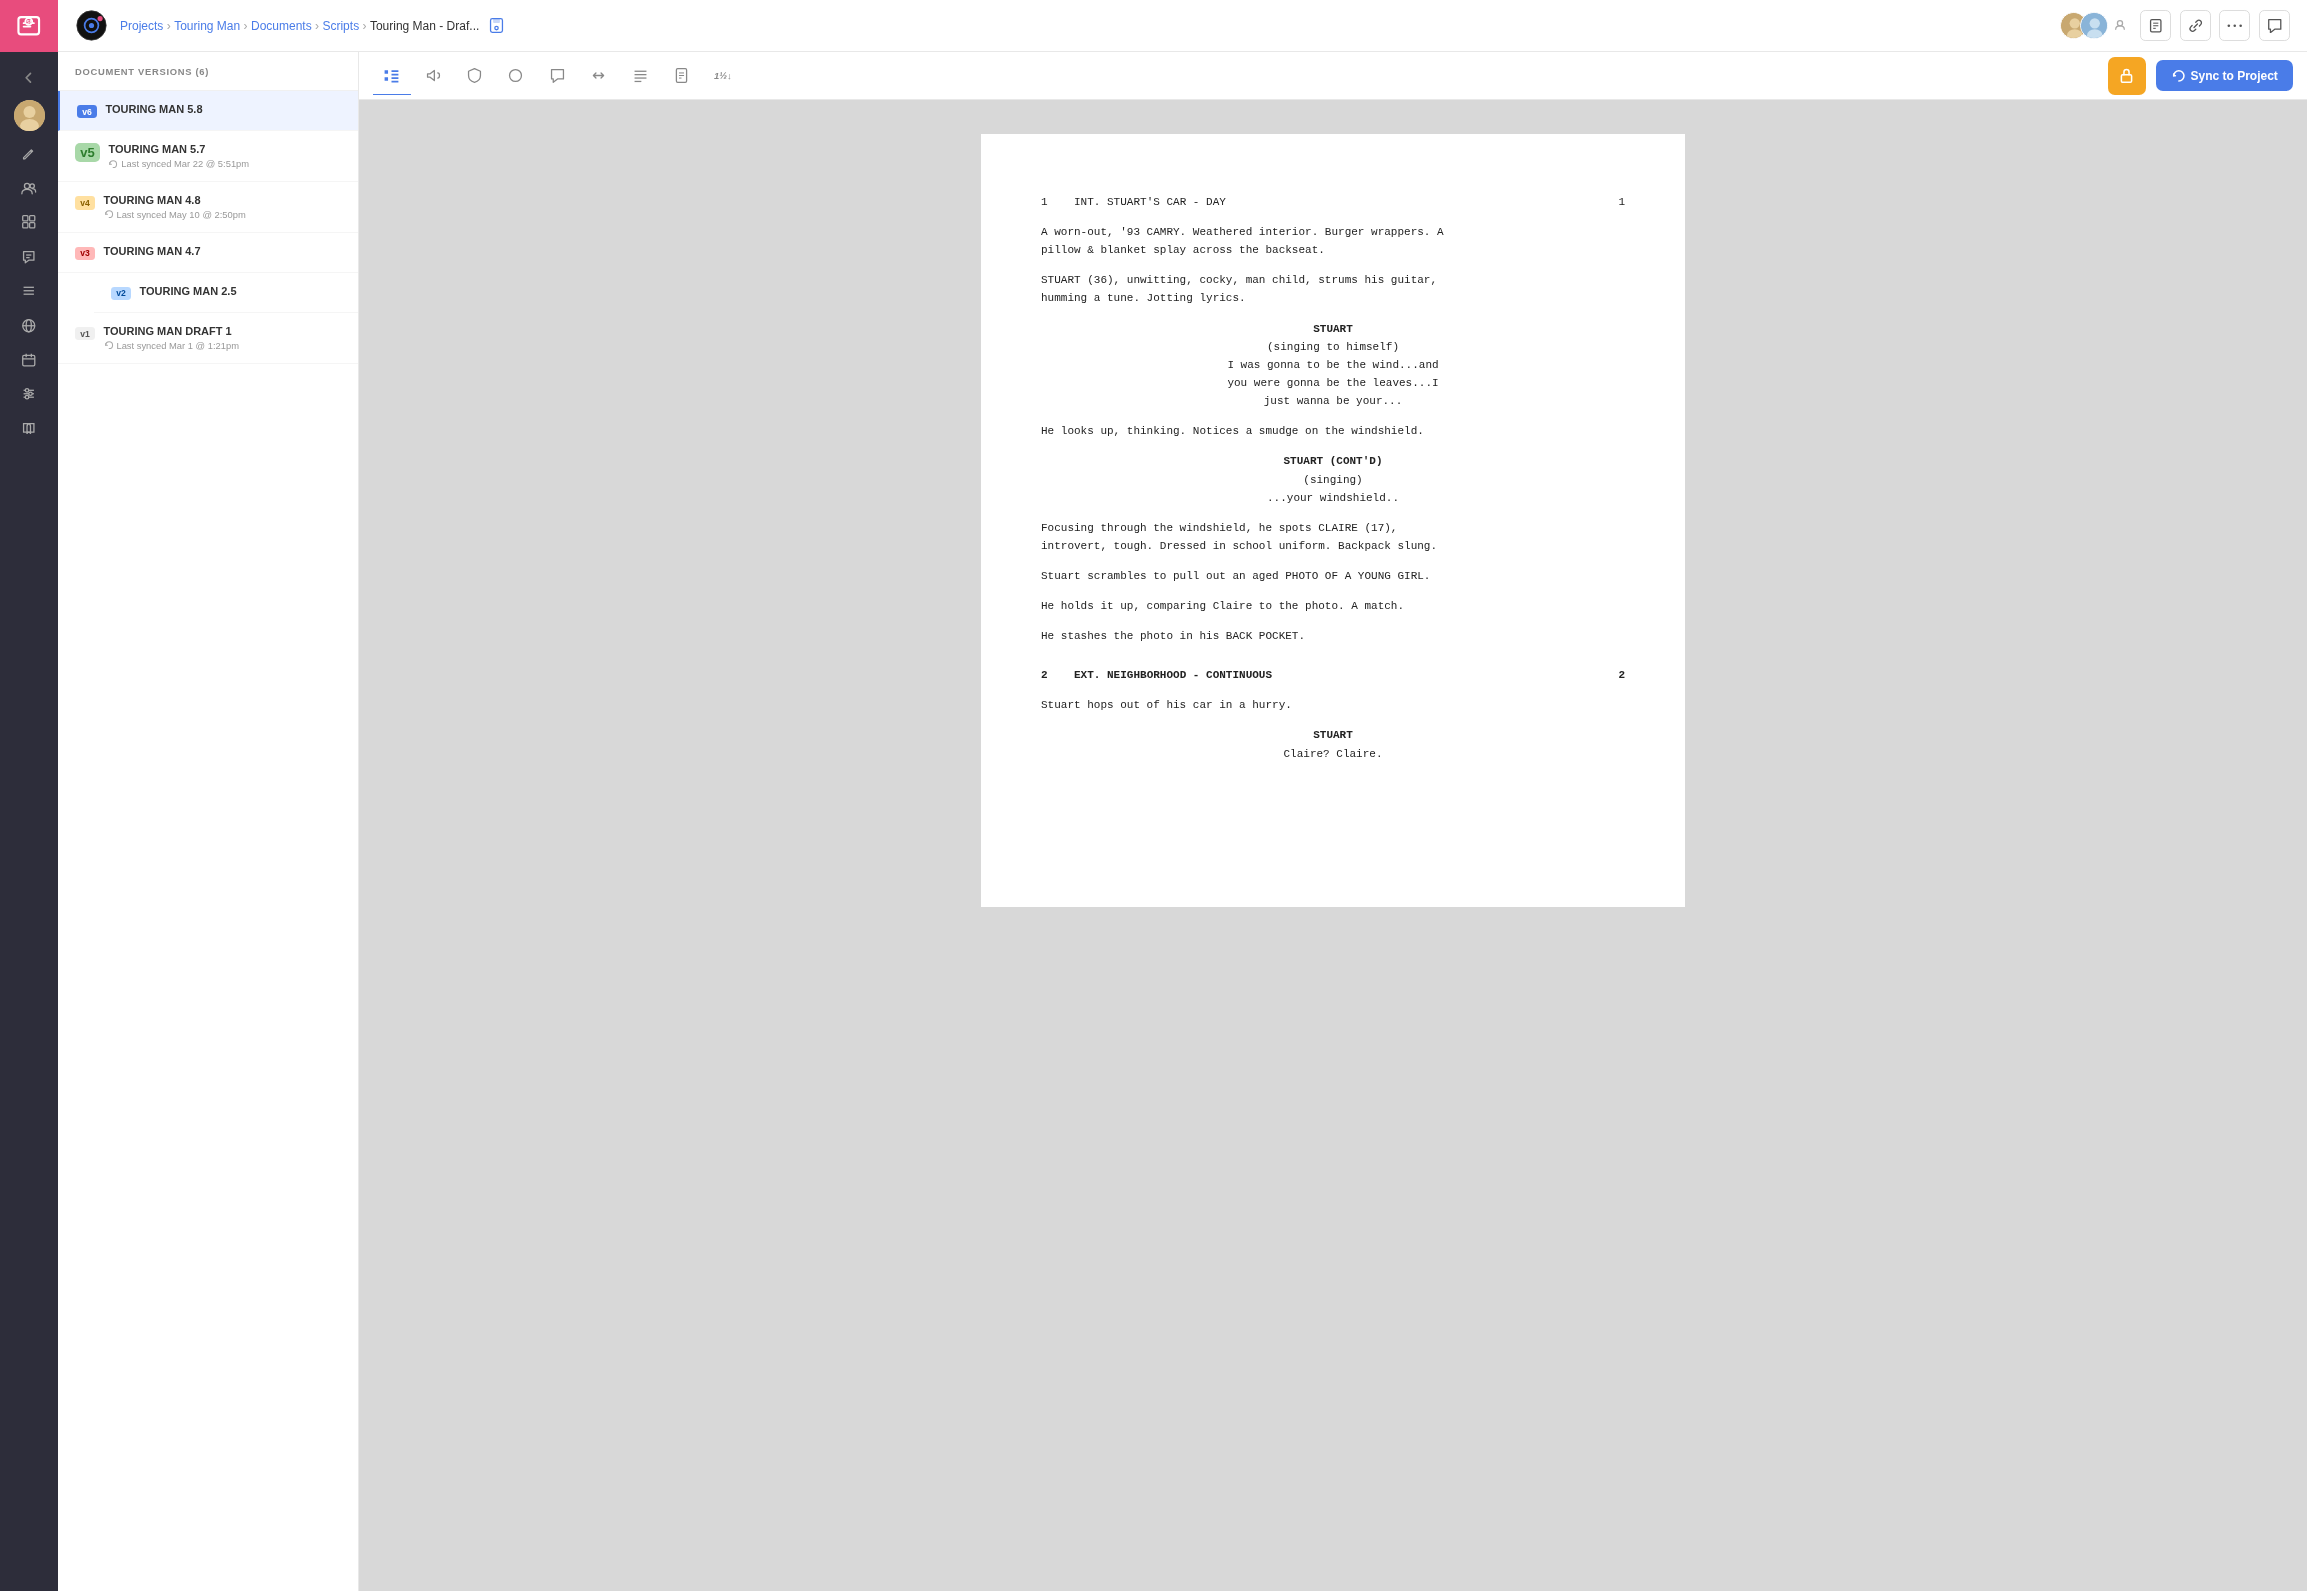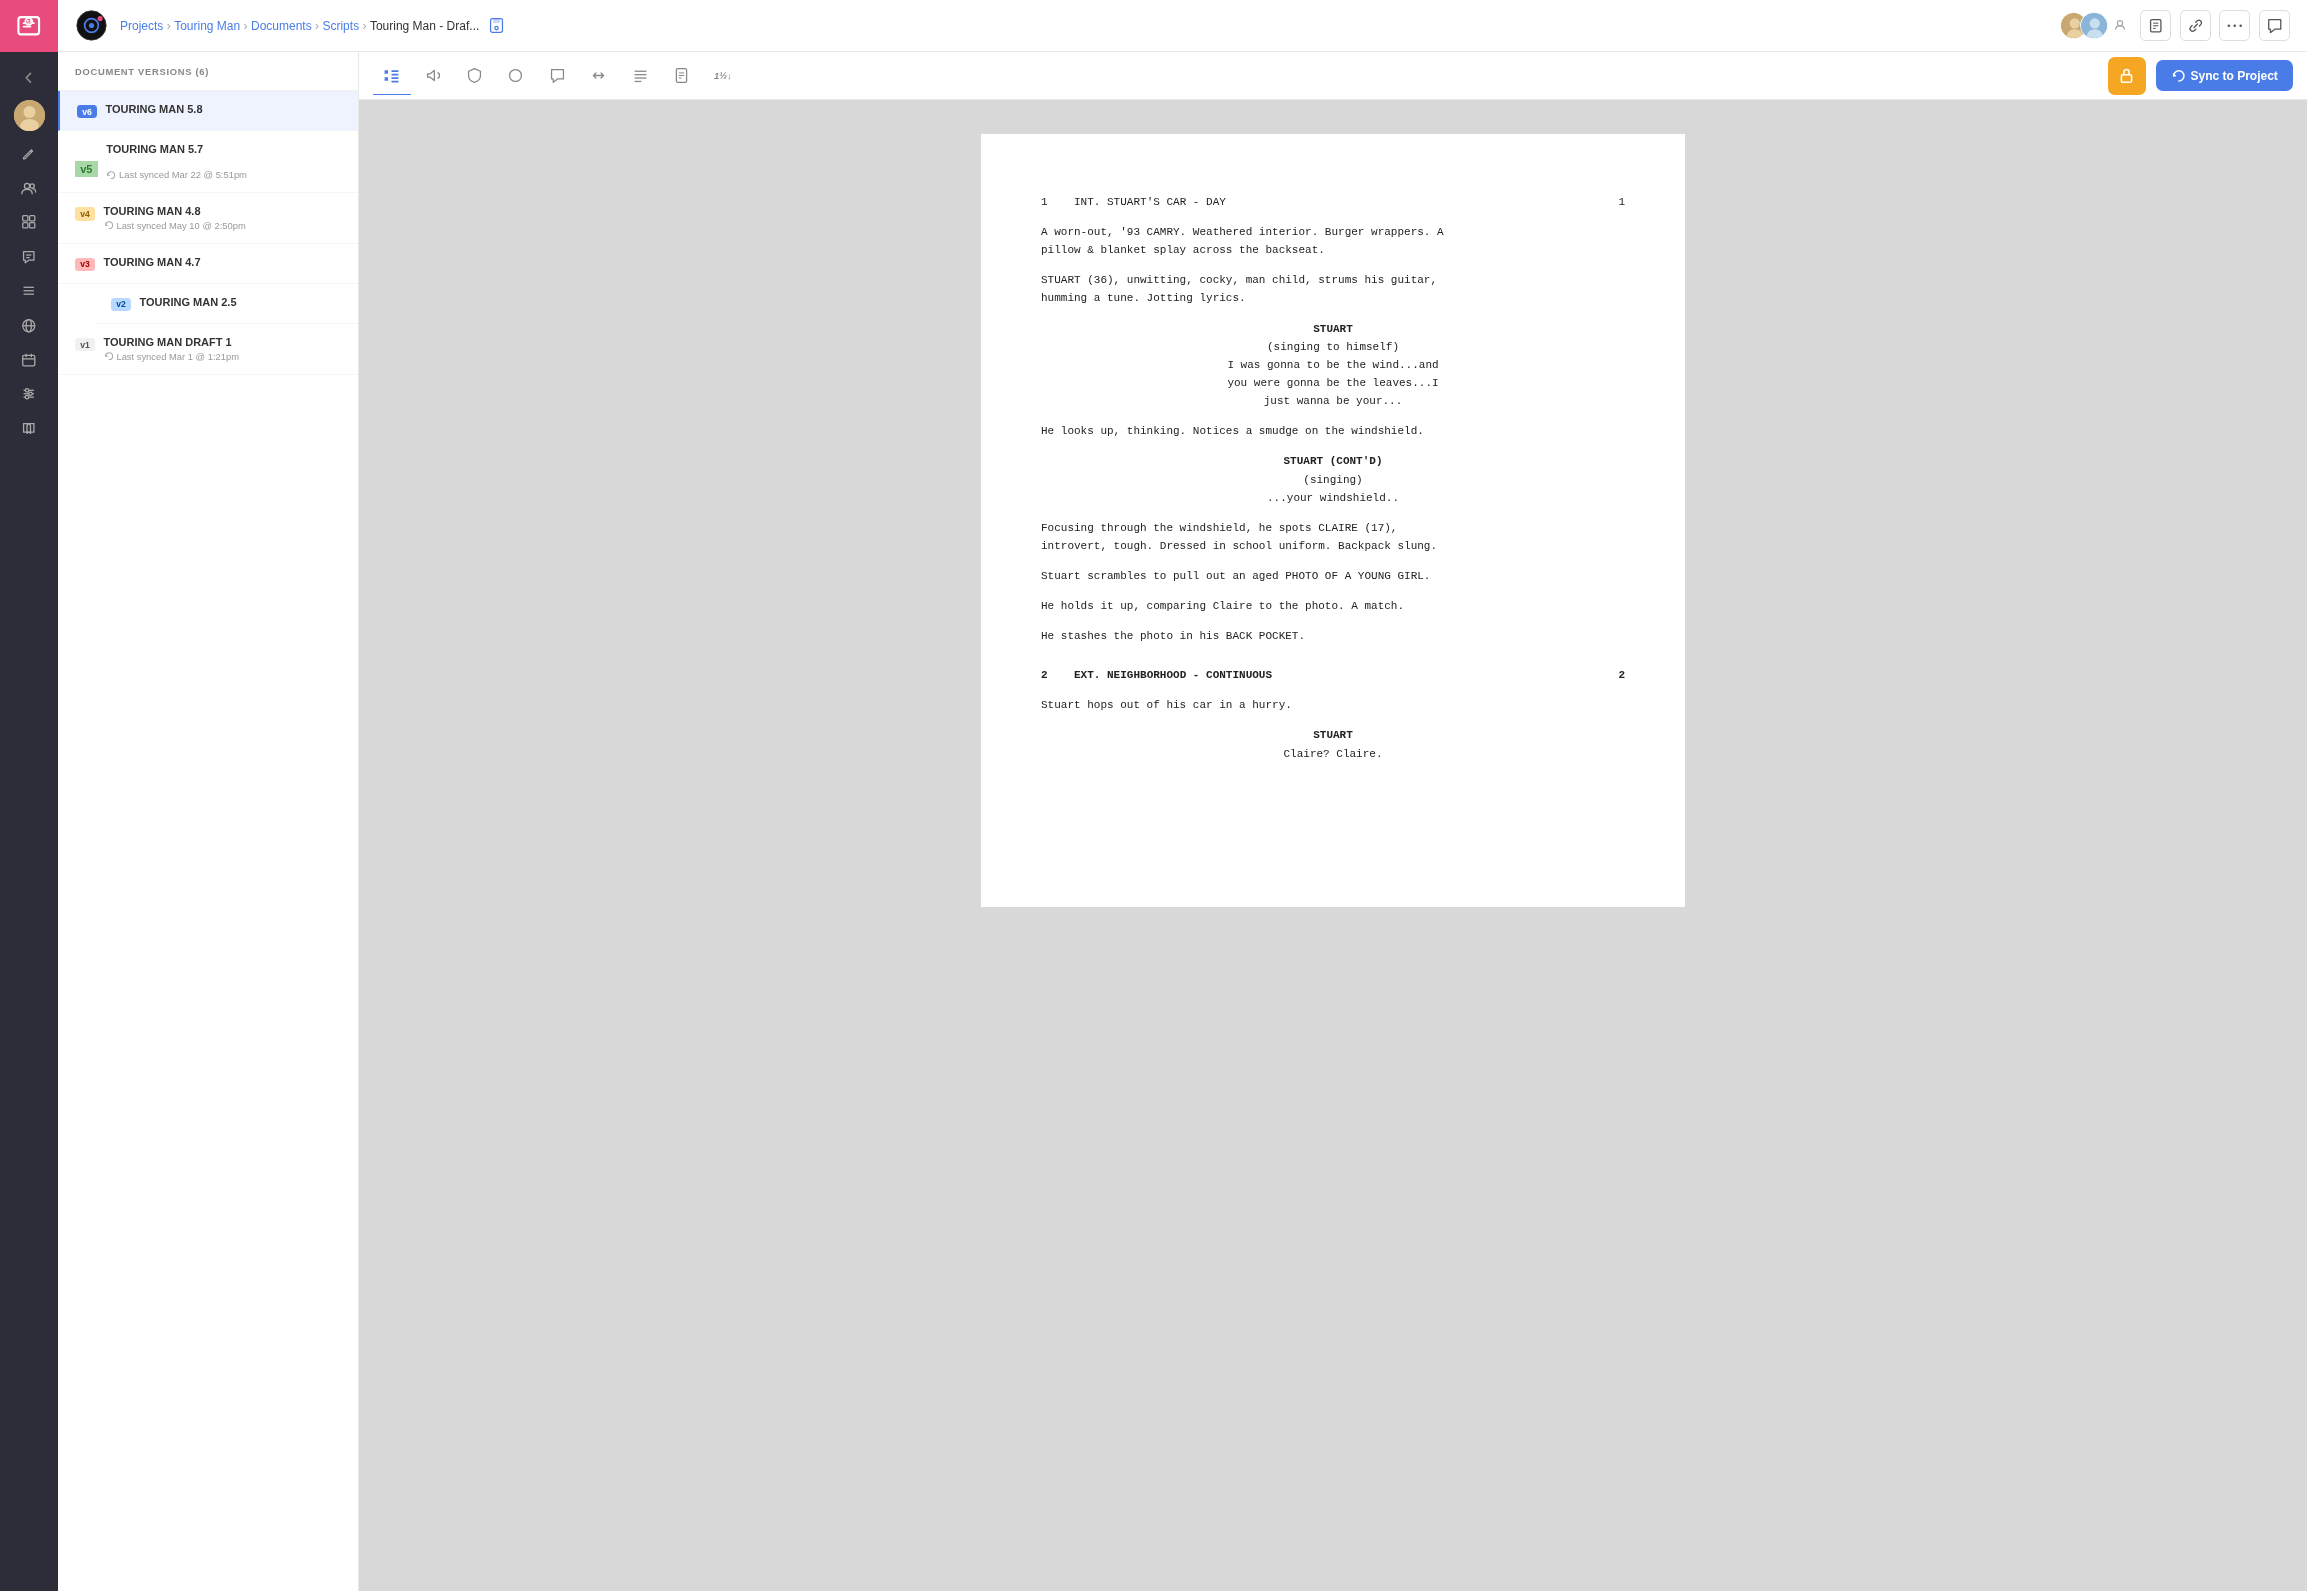--- a/index.html
+++ b/index.html
@@ -198,24 +198,24 @@
       <div style="flex:1;overflow-y:auto;">
 
         <div style="padding:12px 17px;border-bottom:0.9px solid #f5f5f5;cursor:pointer;display:flex;align-items:flex-start;gap:8.6px;background:#eef3ff;border-left:2.6px solid #4a7ce8;">
           <span style="font-size:8.6px;font-weight:700;padding:1.7px 5.2px;border-radius:3.4px;background:#4a7ce8;color:#fff;flex-shrink:0;margin-top:1.7px;">v6</span>
           <div>
             <div style="font-size:11px;font-weight:600;color:#333;">TOURING MAN 5.8</div>
           </div>
         </div>
 
         <div style="padding:12px 17px;border-bottom:0.9px solid #f5f5f5;cursor:pointer;display:flex;align-items:flex-start;gap:8.6px;">
-          <span style="font-size:11px;font-weight:700;padding:1.7px 5.2px;border-radius:0;background:#a8d8a8;color:#2d7d2d;flex-shrink:0;margin-top:18px;">v5</span>
+          <span style="font-size:13px;font-weight:700;padding:1.7px 5.2px;border-radius:5px;background:#a8d8a8;color:#2d7d2d;flex-shrink:0;margin-top:0;">v5</span>
           <div>
             <div style="font-size:11px;font-weight:600;color:#333;">TOURING MAN 5.7</div>
-            <div style="font-size:9.4px;color:#999;display:flex;align-items:center;gap:2.6px;margin-top:14px;">
+            <div style="font-size:9.4px;color:#999;display:flex;align-items:center;gap:2.6px;margin-top:3px;">
               <svg width="10.3" height="10.3" viewBox="0 0 12 12" fill="none">
                   <path d="M2 6a4 4 0 1 1 4 4" stroke="#aaa" stroke-width="1.2" stroke-linecap="round"></path>
                   <path d="M2 4v2h2" stroke="#aaa" stroke-width="1.2" stroke-linecap="round"></path>
                 </svg>
               <span>Last synced Mar 22 @ 5:51pm</span>
             </div>
           </div>
         </div>
 
         <div style="padding:12px 17px;border-bottom:0.9px solid #f5f5f5;cursor:pointer;display:flex;align-items:flex-start;gap:8.6px;">

